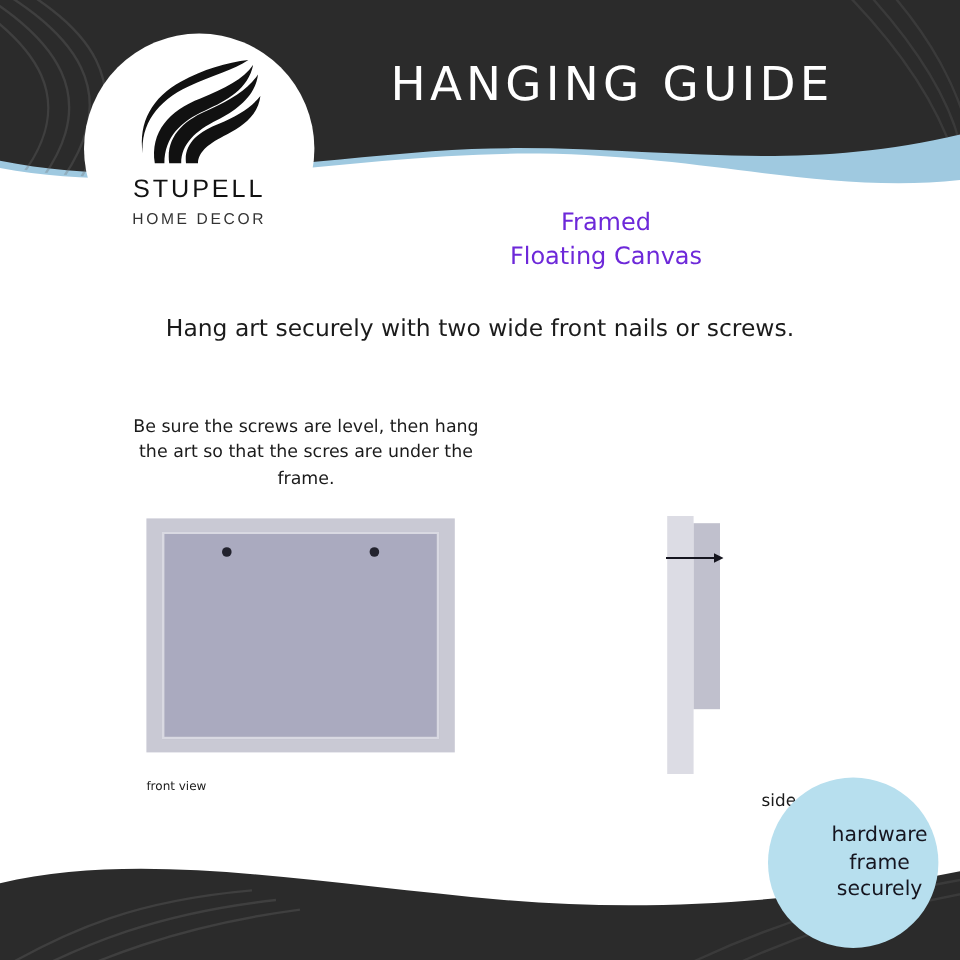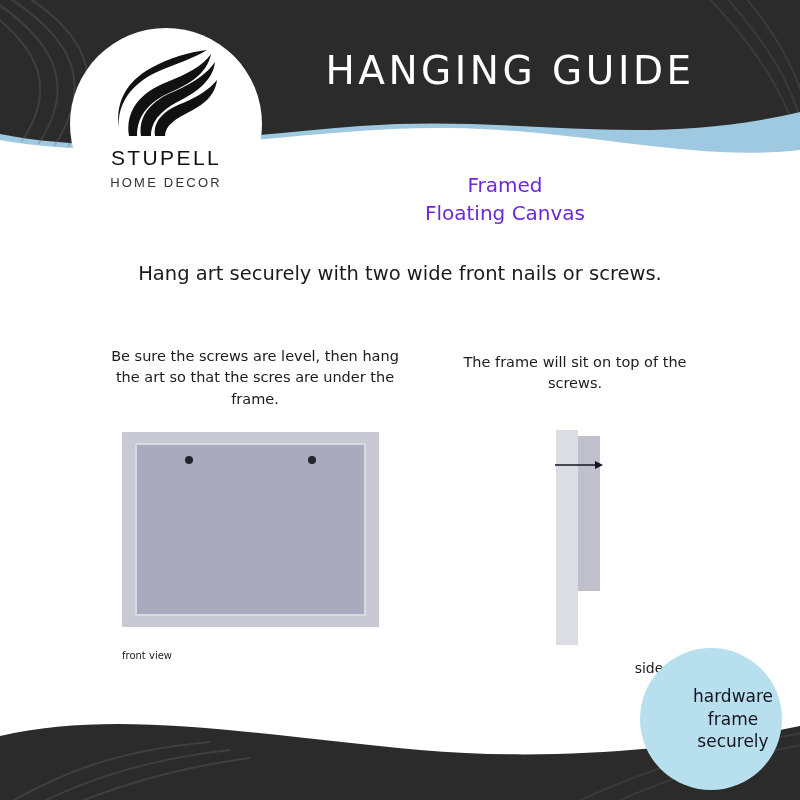--- a/index.html
+++ b/index.html
@@ -293,21 +293,20 @@
   <div class="guide-title">HANGING GUIDE</div>
 
   <div class="product-type">
     <div>Framed</div>
     <div>Floating Canvas</div>
   </div>
 
   <div class="main-instruction">Hang art securely with two wide front nails or screws.</div>
 
   <div class="cap-left">Be sure the screws are level, then hang the art so that the scres are under the frame.</div>
-  <div class="cap-right">The frame will sit on top of the screws.</div>
 
   <div class="front-view">
     <div class="front-inner-border"></div>
     <div class="screw-dot screw-left"></div>
     <div class="screw-dot screw-right"></div>
   </div>
   <div class="front-label">front view</div>
 
   <div class="side-view">
     <div class="side-wall"></div>

